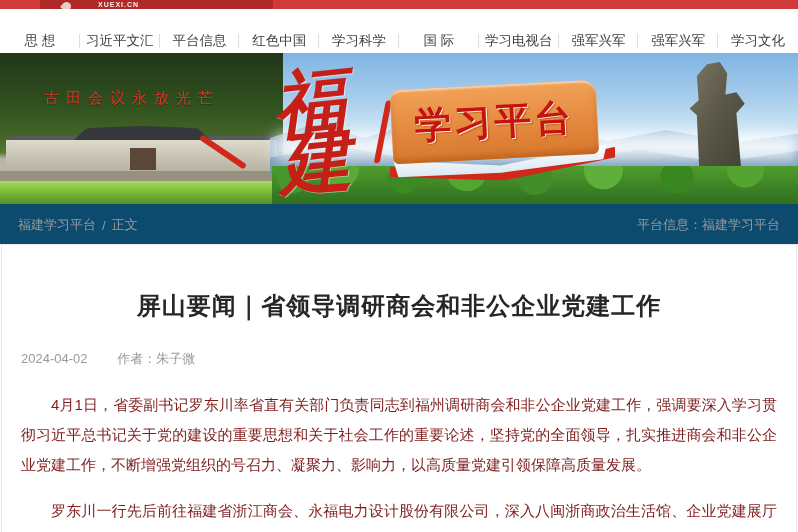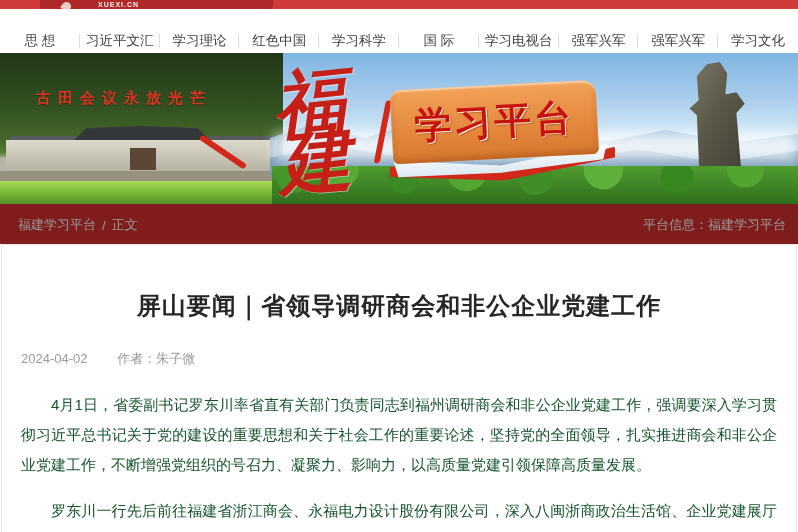--- a/index.html
+++ b/index.html
@@ -36,22 +36,22 @@
   }
   .nav-item:last-child::after { display: none; }
 
   
   .banner { position: relative; height: 151px; overflow: hidden; cursor: pointer;
     background: linear-gradient(180deg, #7fb5e3 0%, #a8cdec 30%, #d6eaf7 55%, #eef6fb 75%, #dcecd8 100%); }
 
   .gutian-photo { position: absolute; left: 0; top: 0; width: 283px; height: 151px; overflow: hidden;
     background: linear-gradient(180deg, #22371a 0%, #31511f 35%, #47682a 58%, #567a30 66%, #b9b5a6 70%); }
   .gutian-caption {
-    position: absolute; top: 36px; left: 36px; white-space: nowrap;
-    font-size: 15px; font-weight: bold; color: #e23224; letter-spacing: 7px;
+    position: absolute; top: 36px; left: 44px; white-space: nowrap;
+    font-size: 15px; font-weight: normal; color: #e23224; letter-spacing: 7px;
     text-shadow: 0 1px 1px rgba(0,0,0,.35);
   }
   .g-roof-wing-l { position: absolute; bottom: 60px; left: 6px; width: 74px; height: 8px; background: #565a5c;
     clip-path: polygon(0 100%, 6% 0, 94% 0, 100% 100%); }
   .g-roof-wing-r { position: absolute; bottom: 60px; right: 6px; width: 74px; height: 8px; background: #565a5c;
     clip-path: polygon(0 100%, 6% 0, 94% 0, 100% 100%); }
   .g-roof-main { position: absolute; bottom: 62px; left: 72px; width: 140px; height: 16px; background: #34383b;
     clip-path: polygon(0 100%, 10% 15%, 24% 8%, 50% 0, 76% 8%, 90% 15%, 100% 100%); }
   .g-wall { position: absolute; bottom: 30px; left: 6px; right: 6px; height: 34px;
     background: linear-gradient(180deg, #ddd9cb, #b3af9f); }
@@ -103,50 +103,50 @@
     border-radius: 10px 14px 6px 6px;
     box-shadow: inset 0 -4px 6px rgba(160,70,10,.45), inset 0 2px 2px rgba(255,240,220,.7);
     display: flex; align-items: center; justify-content: center; }
   .book-title { font-size: 37px; font-weight: bold; color: #c61310; letter-spacing: 3px;
     text-shadow: 1px 1px 0 #ffe8cd, 2px 2px 1px rgba(120,30,0,.35); white-space: nowrap; }
   .book-swoosh { position: absolute; left: 196px; top: 96px; width: 54px; height: 6px;
     background: #d2281a; border-radius: 3px; transform: rotate(34deg); }
 
   
   .crumb-row { display: flex; justify-content: space-between; align-items: center;
-    padding: 12px 12px 10px 18px; font-size: 13px; color: #9a9a9a; background: #7f1d1d; }
+    padding: 12px 18px 10px 18px; font-size: 13px; color: #9a9a9a; background: #0c4a6e; }
   .crumb-left { display: flex; gap: 6px; align-items: center; }
   .crumb-link { cursor: pointer; }
   .platform-info { cursor: pointer; }
 
   
   .article-box { margin: 0 1px; border: 1px solid #e7e7e7; border-bottom: 0;
     background: #fff; padding: 0 19px 40px 19px; min-height: 300px; }
   .article-title { margin-top: 45px; text-align: center; font-size: 24px; font-weight: bold;
     color: #262626; letter-spacing: 1px; }
   .article-meta { margin-top: 28px; font-size: 13px; color: #9a9a9a; }
   .article-meta .date { margin-right: 26px; }
-  .article-body p { text-indent: 2em; font-size: 15px; line-height: 30px; color: #14532d; text-align: justify; }
+  .article-body p { text-indent: 2em; font-size: 15px; line-height: 30px; color: #7f1d1d; text-align: justify; }
   .article-body p.p1 { margin-top: 22px; }
   .article-body p.p2 { margin-top: 16px; }
 </style>
 </head>
 <body>
 
 <div class="topbar">
   <div class="topbar-logo">
     <span class="flame"></span>
     <span class="topbar-logo-text">XUEXI.CN</span>
   </div>
 </div>
 
 <div class="nav">
   <div class="nav-item">思 想</div>
   <div class="nav-item">习近平文汇</div>
-  <div class="nav-item">学习理论</div>
+  <div class="nav-item">平台信息</div>
   <div class="nav-item">红色中国</div>
   <div class="nav-item">学习科学</div>
   <div class="nav-item">国 际</div>
   <div class="nav-item">学习电视台</div>
   <div class="nav-item">强军兴军</div>
   <div class="nav-item">强军兴军</div>
   <div class="nav-item">学习文化</div>
 </div>
 
 <div class="banner">

